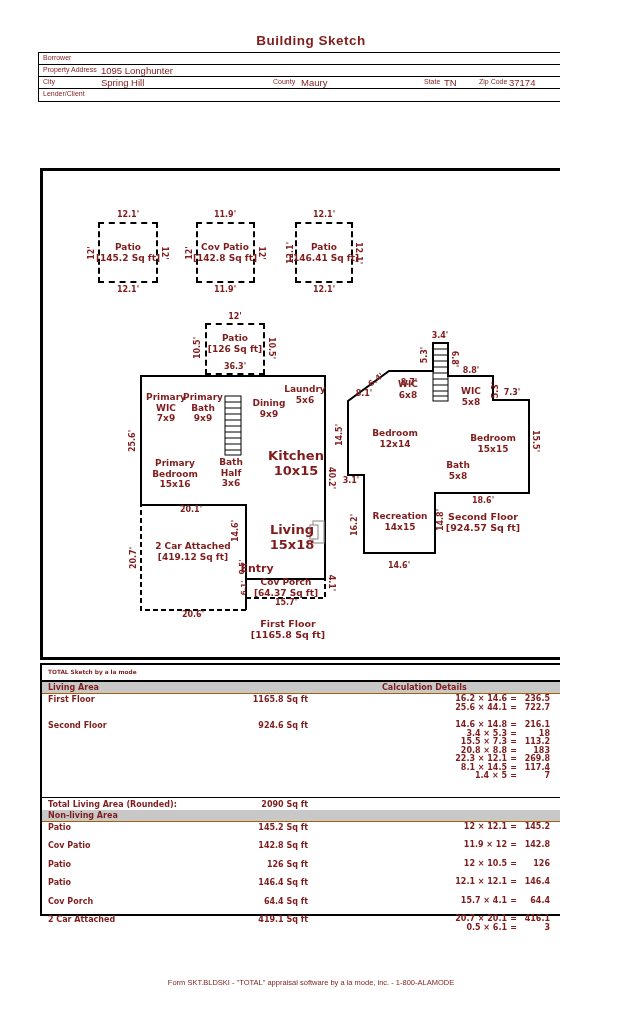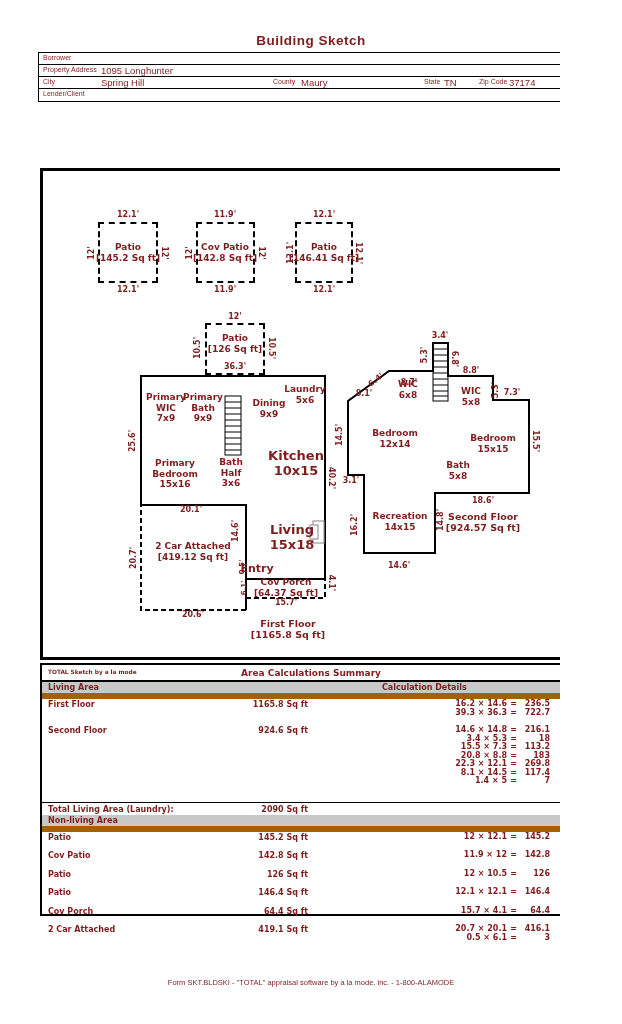--- a/index.html
+++ b/index.html
@@ -16,21 +16,21 @@
   
   #sketch{position:absolute;left:40px;top:168px;width:542px;height:492px;border:3px solid #000;box-sizing:border-box;}
   #plan-svg{position:absolute;left:0;top:0;}
   .patio-box{position:absolute;border:2px dashed #000;box-sizing:border-box;}
   .slabel{position:absolute;font-size:8px;font-weight:bold;white-space:pre-line;text-align:center;line-height:1.18;}
   
   #area-table{position:absolute;left:40px;top:663px;width:542px;height:253px;border:2px solid #000;box-sizing:border-box;background:#fff;}
   #at-head{position:relative;height:15px;border-bottom:2px solid #000;}
   #at-brand{position:absolute;left:6px;top:4px;font-size:5.8px;font-weight:bold;}
   #at-title{position:absolute;left:0;top:3px;width:100%;text-align:center;font-size:9px;font-weight:bold;}
-  .band{position:relative;height:11px;background:#c8c8c8;border-bottom:6px solid #a16207;}
+  .band{position:relative;height:11px;background:#c8c8c8;border-bottom:1px solid #a16207;}
   .band .bleft{position:absolute;left:6px;top:1px;font-size:8px;font-weight:bold;}
   .band .bright{position:absolute;left:340px;top:1px;font-size:8px;font-weight:bold;}
   .calc-row{display:flex;align-items:flex-start;padding:1px 0 0 6px;}
   .rlabel{width:200px;font-size:8px;font-weight:bold;}
   .rarea{width:60px;text-align:right;font-size:8px;font-weight:bold;}
   .rcalcs{margin-left:auto;margin-right:30px;font-size:8px;font-weight:bold;}
   .calc-line{display:flex;justify-content:flex-end;line-height:8px;margin-bottom:0.5px;}
   .calc-line .expr{min-width:56px;text-align:right;}
   .calc-line .eq{width:13px;text-align:center;}
   .calc-line .val{width:30px;text-align:right;}
@@ -197,38 +197,37 @@
         <div class="slabel" style="left: 356px; top: 395px; transform: translate(-50%, -50%);">14.6'</div>
         <div class="slabel" style="left: 398px; top: 349px; transform: translate(-50%, -50%) rotate(-90deg);">14.8'</div>
         <div class="slabel" style="left: 440px; top: 330px; transform: translate(-50%, -50%);">18.6'</div>
         <div class="slabel" style="left: 492px; top: 270px; transform: translate(-50%, -50%) rotate(90deg);">15.5'</div>
       </div>
   </div>
 
   <div id="area-table">
     <div id="at-head">
       <span id="at-brand">TOTAL Sketch by a la mode</span>
-      <span id="at-title">Area Calculations Summary</span>
     </div>
     <div class="band">
       <span class="bleft">Living Area</span>
       <span class="bright">Calculation Details</span>
     </div>
     <div id="living-rows">
         <div class="calc-row lv-row">
           <div class="rlabel">First Floor</div>
           <div class="rarea">1165.8 Sq ft</div>
           <div class="rcalcs">
             <div class="calc-line">
               <span class="expr">16.2 × 14.6</span>
               <span class="eq">=</span>
               <span class="val">236.5</span>
             </div>
             <div class="calc-line">
-              <span class="expr">39.3 × 36.3</span>
+              <span class="expr">25.6 × 44.1</span>
               <span class="eq">=</span>
               <span class="val">722.7</span>
             </div>
           </div>
         </div>
         <div class="calc-row lv-row">
           <div class="rlabel">Second Floor</div>
           <div class="rarea">924.6 Sq ft</div>
           <div class="rcalcs">
             <div class="calc-line">
@@ -263,21 +262,21 @@
             </div>
             <div class="calc-line">
               <span class="expr">1.4 × 5</span>
               <span class="eq">=</span>
               <span class="val">7</span>
             </div>
           </div>
         </div>
       </div>
     <div id="total-row">
-      <div class="rlabel">Total Living Area (Laundry):</div>
+      <div class="rlabel">Total Living Area (Rounded):</div>
       <div class="rarea">2090 Sq ft</div>
     </div>
     <div class="band">
       <span class="bleft">Non-living Area</span>
     </div>
     <div id="nonliving-rows">
         <div class="calc-row nl-row">
           <div class="rlabel">Patio</div>
           <div class="rarea">145.2 Sq ft</div>
           <div class="rcalcs">

